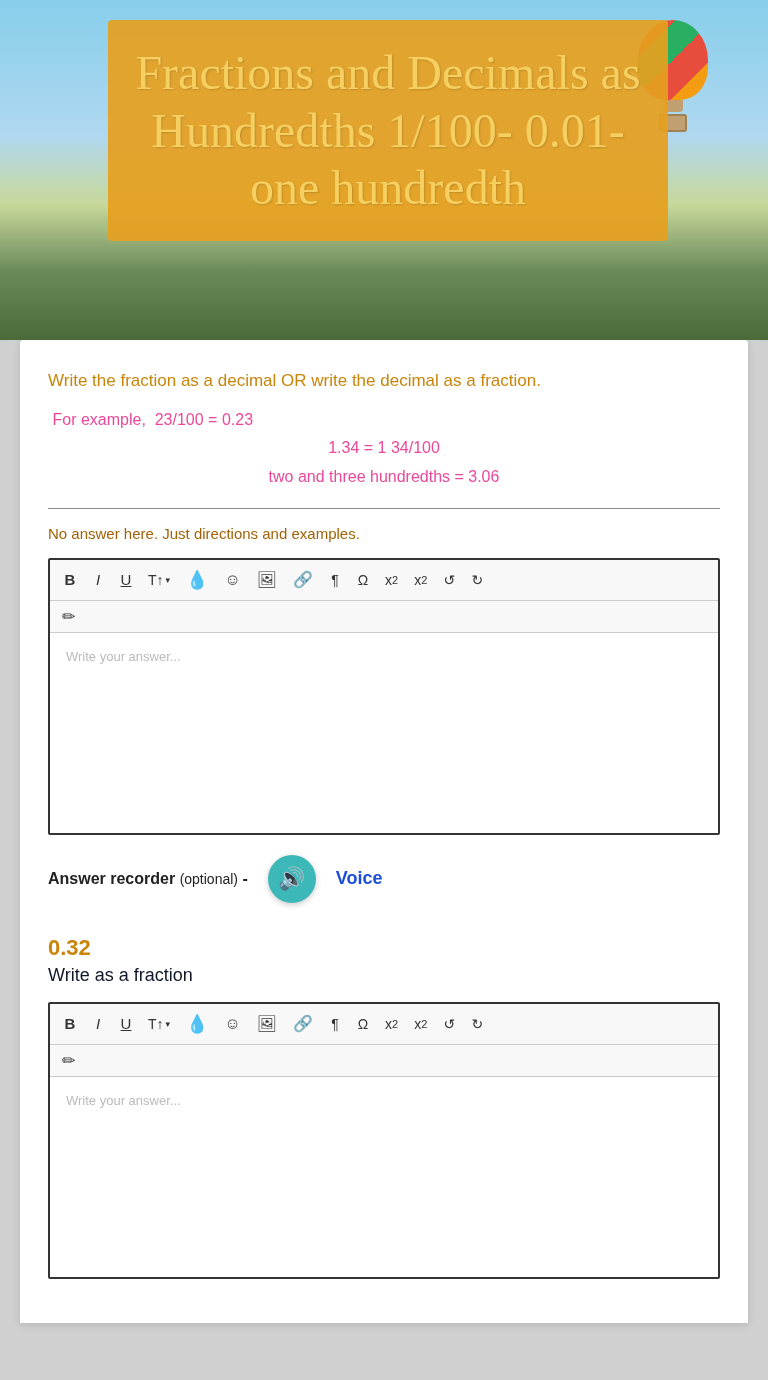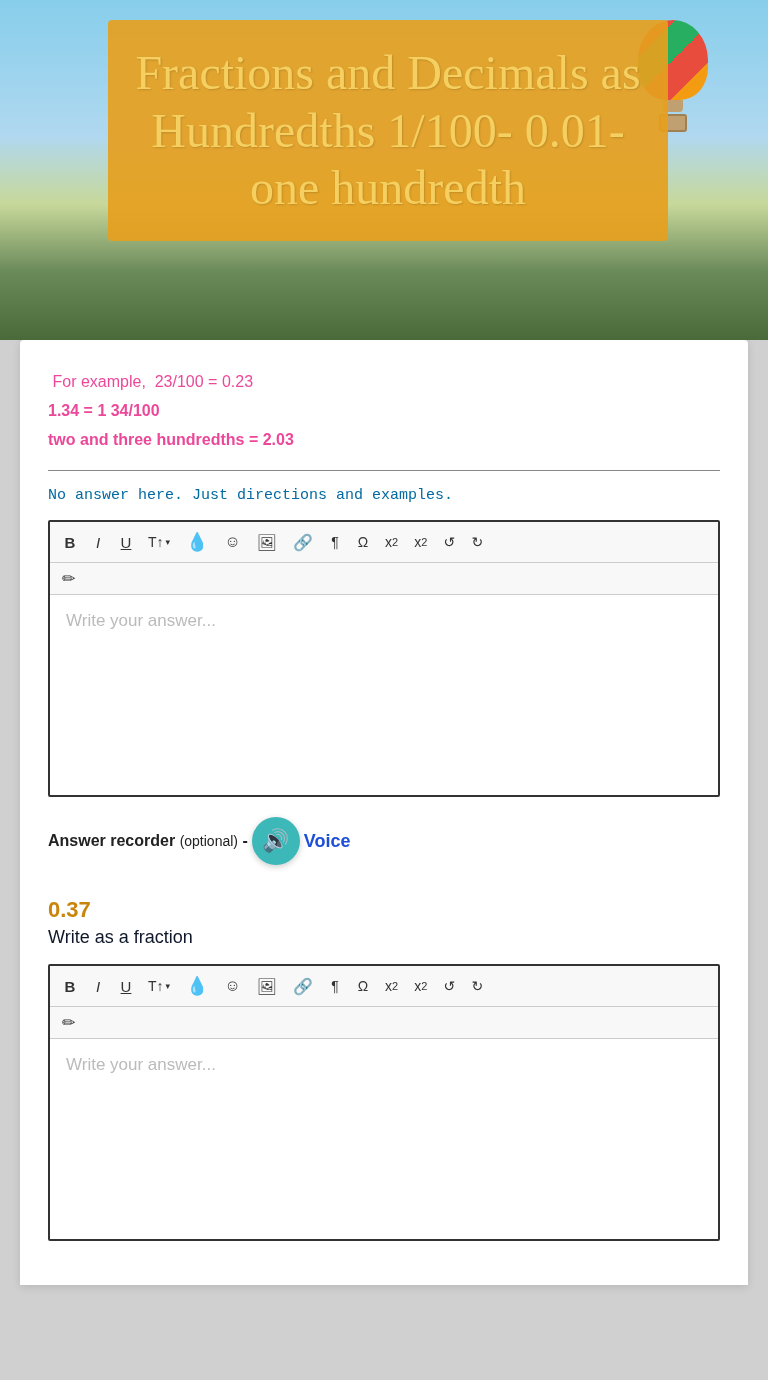--- a/index.html
+++ b/index.html
@@ -100,34 +100,34 @@
     }
 
     .example-line {
       color: #ec4899;
       font-size: 16px;
       line-height: 1.8;
       font-family: Arial, sans-serif;
     }
 
     .example-line.indent {
-      font-weight: bold;
+      text-align: center;
     }
 
     .divider {
       border: none;
       border-top: 1px solid #888;
       margin: 16px 0;
     }
 
     .no-answer-text {
-      color: #0369a1;
+      color: #a16207;
       font-size: 15px;
       margin-bottom: 16px;
-      font-family: Liberation Mono, monospace;
+      font-family: Liberation Sans, sans-serif;
     }
 
     
     .editor-wrapper {
       border: 2px solid #333;
       border-radius: 2px;
       margin-bottom: 20px;
     }
 
     .toolbar {
@@ -175,32 +175,32 @@
       border: none;
       cursor: pointer;
       padding: 2px 4px;
       font-size: 16px;
       color: #333;
     }
 
     .editor-area {
       min-height: 200px;
       padding: 16px;
-      font-size: 17px;
+      font-size: 13px;
       color: #999;
       font-family: Arial, sans-serif;
       outline: none;
       background: #fff;
     }
 
     
     .recorder-row {
       display: flex;
       align-items: center;
-      gap: 4px;
+      gap: 20px;
       margin: 20px 0 32px;
     }
 
     .recorder-label {
       font-size: 16px;
       font-weight: bold;
       color: #222;
       font-family: Arial, sans-serif;
     }
 
@@ -270,29 +270,32 @@
     <div class="balloon-basket"></div>
   </div>
 
   <div class="title-card">
     <div class="title-text">Fractions and Decimals as Hundredths 1/100- 0.01- one hundredth</div>
   </div>
 </div>
 
 <div class="content-card">
 
+  <div class="directions">
+    <span>Write the fraction as a decimal OR write the decimal as a fraction.</span>
+  </div>
 
   <div class="example-line">
     &nbsp;<span>For example,</span>&nbsp;&nbsp;<span>23/100 = 0.23</span>
   </div>
   <div class="example-line indent">
     <span>1.34 = 1   34/100</span>
   </div>
   <div class="example-line indent">
-    <span>two and three hundredths =  2.03</span>
+    <span>two and three hundredths =  3.06</span>
   </div>
 
   <hr class="divider">
 
   <div class="no-answer-text">No answer here. Just directions and examples.</div>
 
   <div class="editor-wrapper">
     <div class="toolbar">
       <button class="toolbar-btn bold">B</button>
       <button class="toolbar-btn italic">I</button>
@@ -321,21 +324,21 @@
     <span class="recorder-label">
       <span>Answer recorder</span>
       <span class="optional">(optional)</span>
       <span>-</span>
     </span>
     <button class="voice-btn">🔊</button>
     <span class="voice-label">Voice</span>
   </div>
 
   <div class="question-section">
-    <div class="question-value">0.37</div>
+    <div class="question-value">0.32</div>
     <div class="question-prompt">Write as a fraction</div>
 
     <div class="editor-wrapper">
       <div class="toolbar">
         <button class="toolbar-btn bold">B</button>
         <button class="toolbar-btn italic">I</button>
         <button class="toolbar-btn underline">U</button>
         <button class="toolbar-btn">T↑<span class="dropdown-arrow">▾</span></button>
         <button class="toolbar-btn" style="color:#222; font-size:18px;">💧</button>
         <button class="toolbar-btn" style="font-size:16px;">☺</button>

